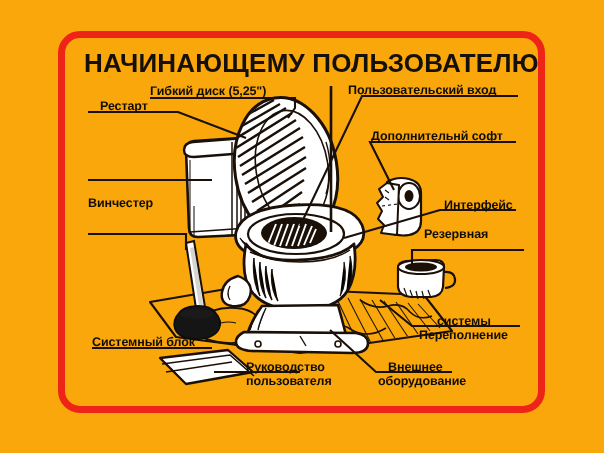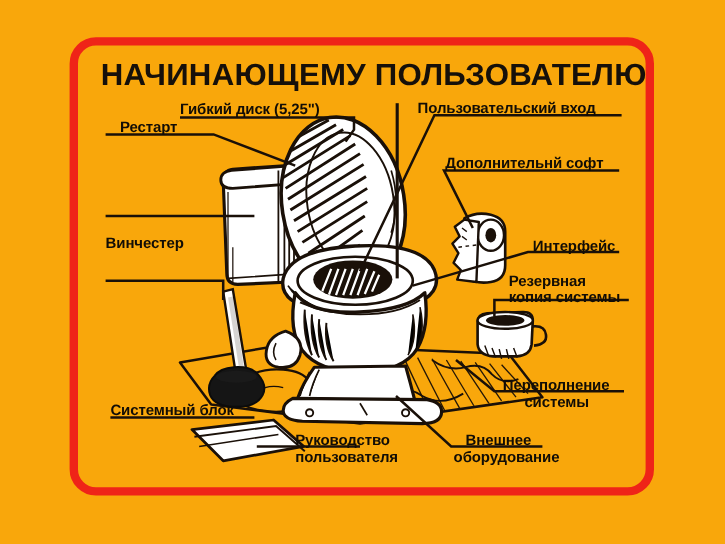--- a/index.html
+++ b/index.html
@@ -268,30 +268,29 @@
     <span class="ln">Винчестер</span>
   </div>
 
   <div class="lbl" style="left:444px;top:199px;">
     <span class="ln">Интерфейс</span>
   </div>
 
 
   <div class="lbl" style="left:424px;top:228px;">
     <span class="ln">Резервная</span>
-    <span class="ln">копия системы</span>
   </div>
 
   <div class="lbl" style="left:92px;top:336px;">
     <span class="ln">Системный блок</span>
   </div>
 
   <div class="lbl" style="left:419px;top:315px;">
+    <span class="ln" style="padding-left:18px;">системы</span>
     <span class="ln">Переполнение</span>
-    <span class="ln" style="padding-left:18px;">системы</span>
   </div>
 
   <div class="lbl" style="left:378px;top:361px;">
     <span class="ln" style="padding-left:10px;">Внешнее</span>
     <span class="ln">оборудование</span>
   </div>
 
   <div class="lbl" style="left:246px;top:361px;">
     <span class="ln">Руководство</span>
     <span class="ln">пользователя</span>

